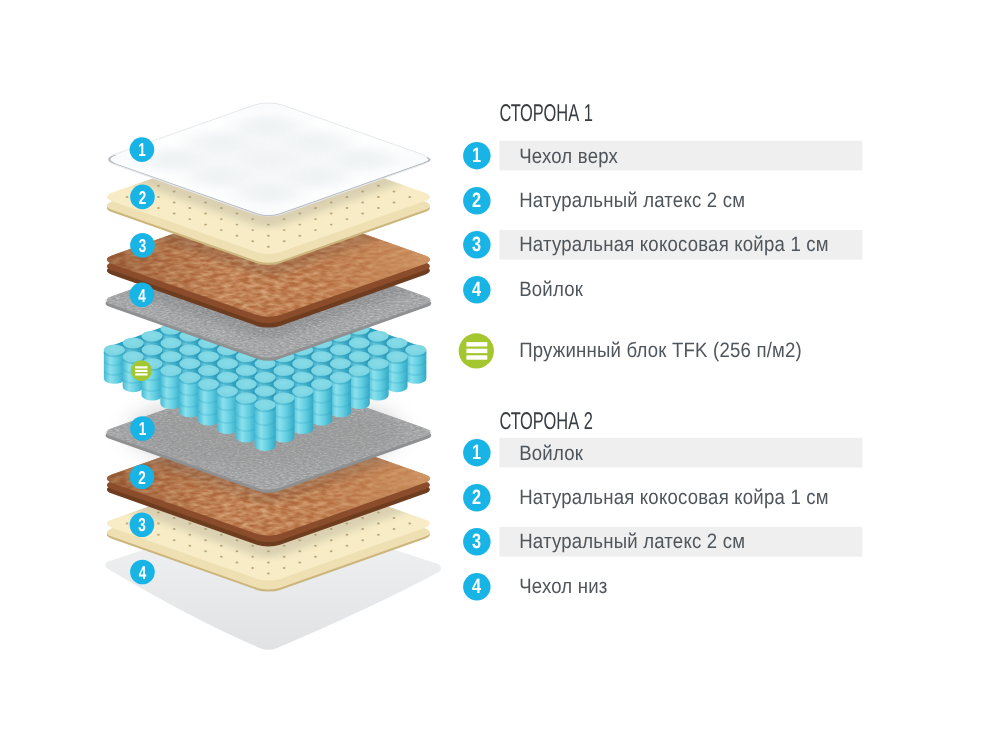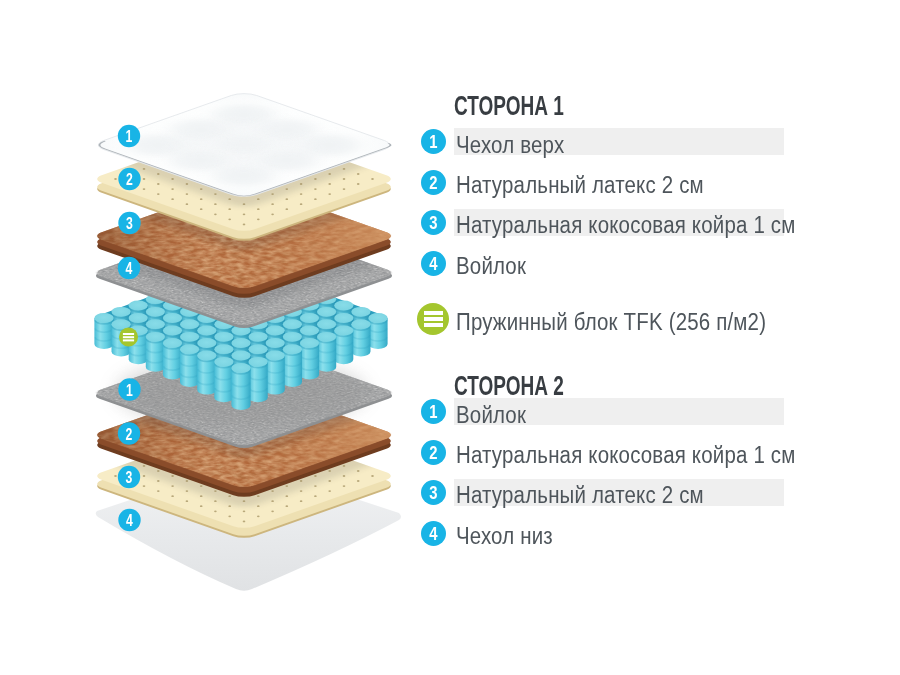--- a/index.html
+++ b/index.html
@@ -4,23 +4,23 @@
 html,body{margin:0;padding:0;background:#fff;width:900px;height:675px;overflow:hidden}
 *{box-sizing:border-box}
 body{font-family:"Liberation Sans",sans-serif;position:relative}
 .bar{position:absolute;left:454px;width:330px;height:27.5px;background:#efefef}
 .c{position:absolute;left:421px;width:25px;height:25px;border-radius:50%;background:#18b4e6;
     color:#fff;text-align:center;font-weight:bold;font-size:19px;line-height:25px}
 .c span{display:inline-block;transform:scaleX(.78)}
 .gc{position:absolute;left:417px;width:32px;height:32px;border-radius:50%;background:#a4c62e;
     display:flex;flex-direction:column;justify-content:center;align-items:center;gap:2.8px}
 .gc i{display:block;width:19px;height:3.4px;background:#fff}
-.t{position:absolute;left:456px;font-size:23px;color:#4e555b;white-space:nowrap}
+.t{position:absolute;left:472px;font-size:19px;color:#4e555b;white-space:nowrap}
 .t span{display:inline-block;transform:scaleX(.89);transform-origin:0 50%;letter-spacing:.2px}
-.h{position:absolute;left:454px;font-size:28px;font-weight:bold;color:#383d42;white-space:nowrap}
+.h{position:absolute;left:454px;font-size:22px;font-weight:normal;color:#383d42;white-space:nowrap}
 .h span{display:inline-block;transform:scaleX(.68);transform-origin:0 50%}
 </style></head>
 <body>
 <svg width="900" height="675" viewBox="0 0 900 675" xmlns="http://www.w3.org/2000/svg" style="position:absolute;left:0;top:0">
     <defs>
 <filter id="feltN" x="0" y="0" width="100%" height="100%">
  <feTurbulence type="fractalNoise" baseFrequency="0.35" numOctaves="3" seed="11"></feTurbulence>
  <feColorMatrix type="matrix" values="0 0 0 0 0.44  0 0 0 0 0.44  0 0 0 0 0.44  2.0 0 0 0 -0.48"></feColorMatrix>
  <feComposite operator="in" in2="SourceGraphic"></feComposite>
 </filter>

